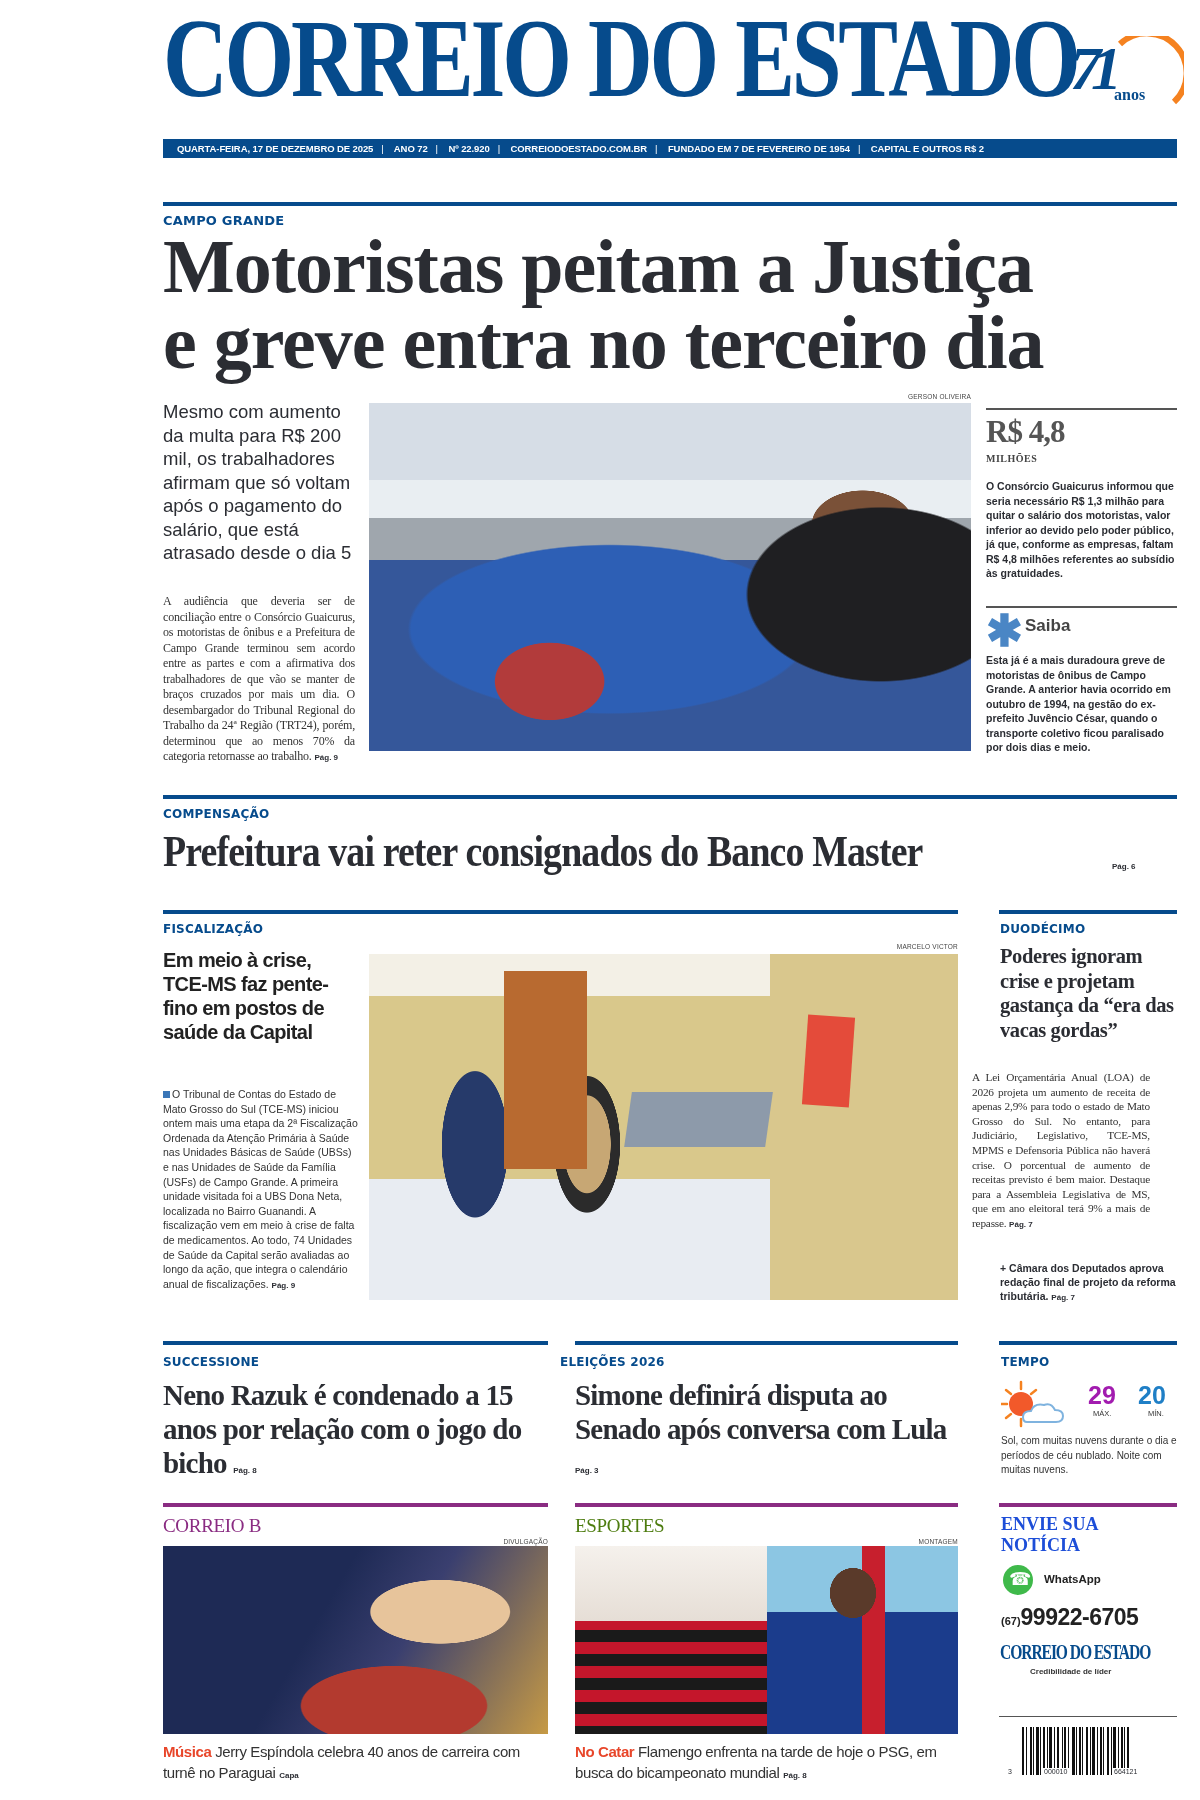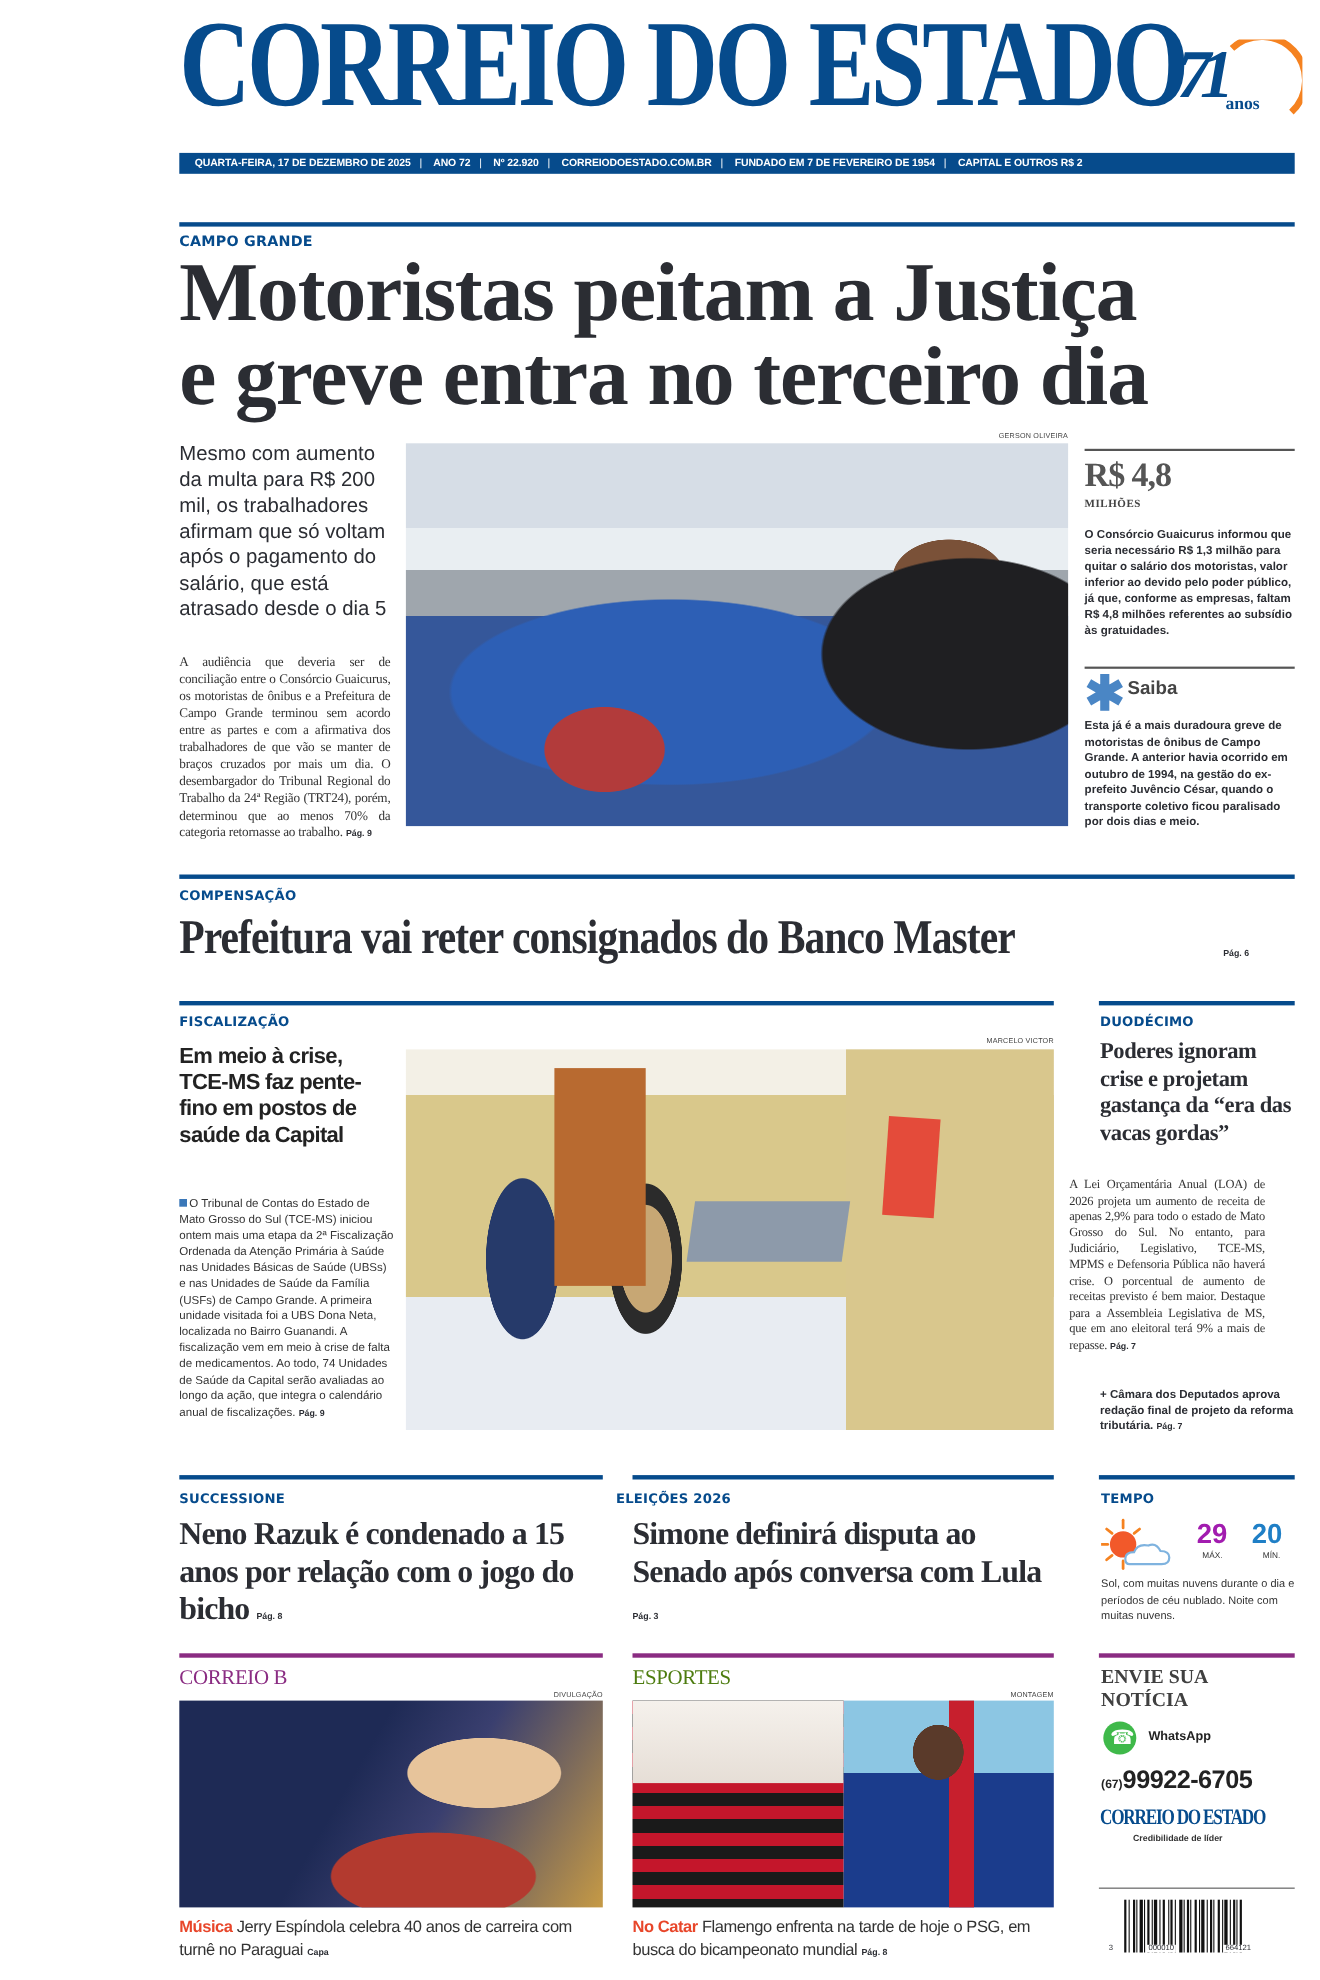--- a/index.html
+++ b/index.html
@@ -209,21 +209,21 @@
 <div class="abs credit" style="left:858px;top:1538px;width:100px;">MONTAGEM</div>
 <div class="abs photo photo4a" style="left:575px;top:1546px;width:192px;height:188px;"></div>
 <div class="abs photo photo4b" style="left:767px;top:1546px;width:191px;height:188px;"></div>
 <div class="abs" style="left:575px;top:1741px;width:395px;font-size:15px;line-height:21px;color:#333;letter-spacing:-0.4px;">
   <span style="color:#e8462a;font-weight:700;">No Catar</span>
   <span>Flamengo enfrenta na tarde de hoje o PSG, em busca do bicampeonato mundial</span>
   <span class="pag">Pág. 8</span>
 </div>
 
 <div class="abs rule-purple" style="left:999px;top:1503px;width:178px;"></div>
-<div class="abs" style="left:1001px;top:1514px;font-family:'Liberation Serif',serif;font-weight:700;font-size:18px;line-height:21px;color:#404040;">
+<div class="abs" style="left:1001px;top:1514px;font-family:'Liberation Serif',serif;font-weight:700;font-size:18px;line-height:21px;color:#1d4ed8;">
   <div>ENVIE SUA</div>
   <div>NOTÍCIA</div>
 </div>
 <div class="abs whatsapp-icon" style="left:1003px;top:1565px;"></div>
 <div class="abs" style="left:1044px;top:1573px;font-size:11.5px;font-weight:700;color:#222;">WhatsApp</div>
 <div class="abs" style="left:1001px;top:1604px;font-weight:700;color:#222;white-space:nowrap;">
   <span style="font-size:11px;">(67)</span><span style="font-size:23px;letter-spacing:-0.5px;">99922-6705</span>
 </div>
 <div class="abs" style="left:1000px;top:1641px;font-family:'Liberation Serif',serif;font-weight:700;font-size:20px;color:#064b8c;letter-spacing:-1.4px;transform:scaleX(0.78);transform-origin:left;white-space:nowrap;">CORREIO DO ESTADO</div>
 <div class="abs" style="left:1030px;top:1667px;font-size:8px;font-weight:700;color:#333;">Credibilidade de líder</div>

